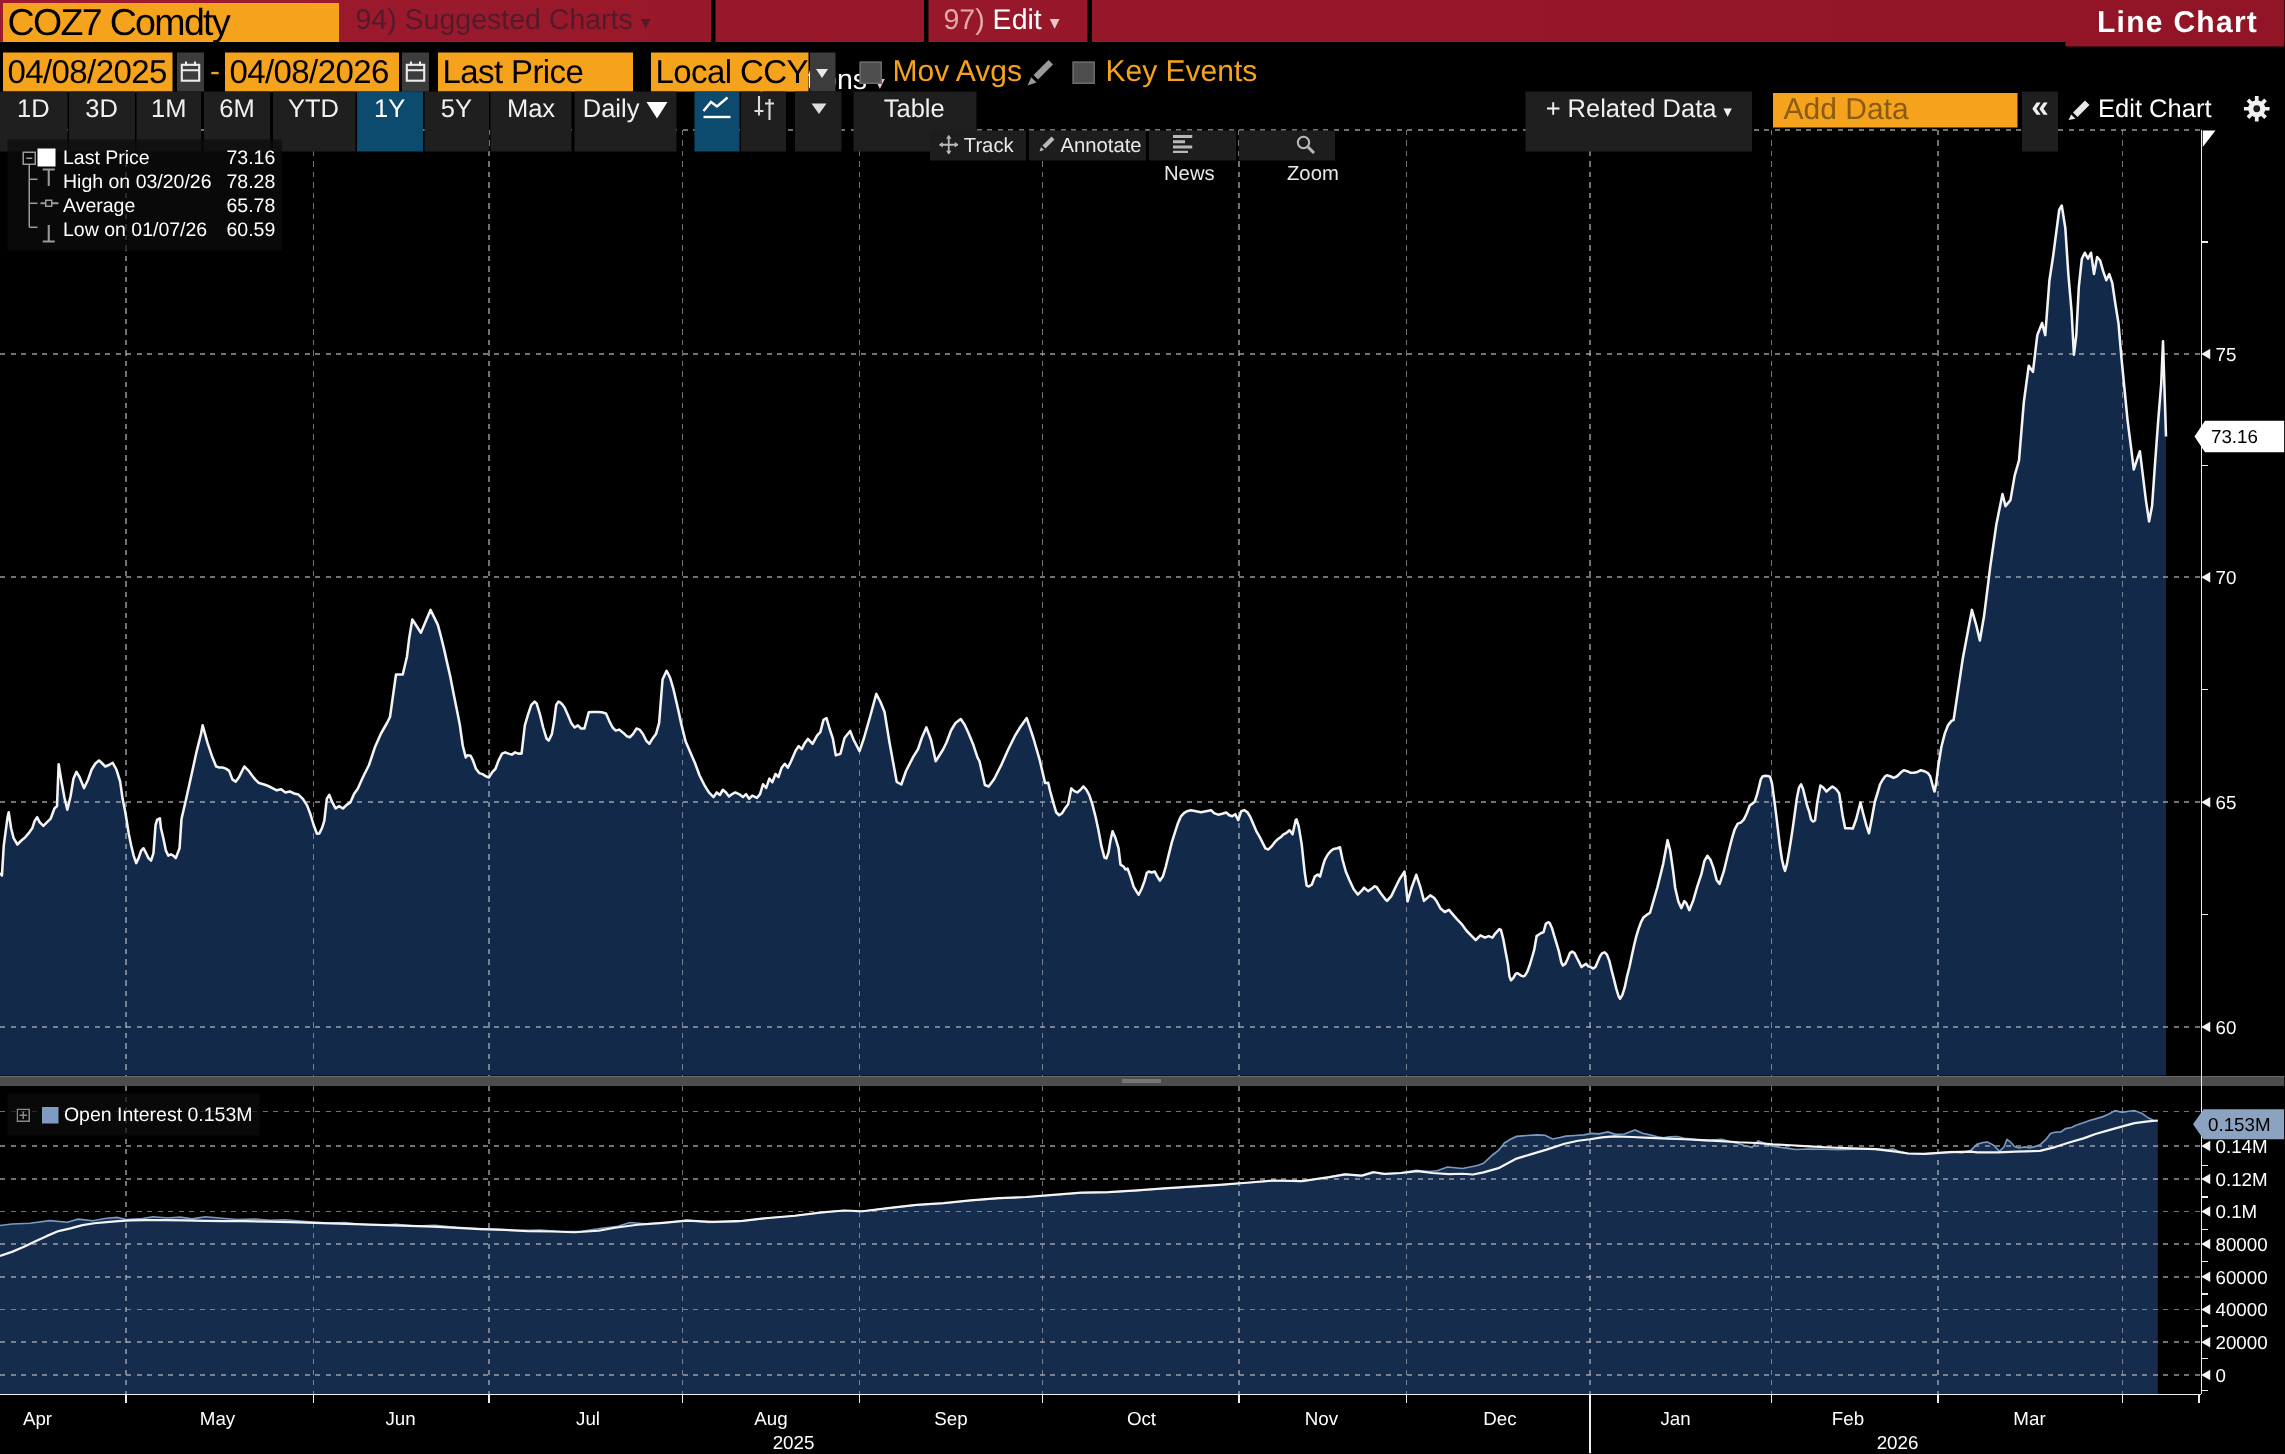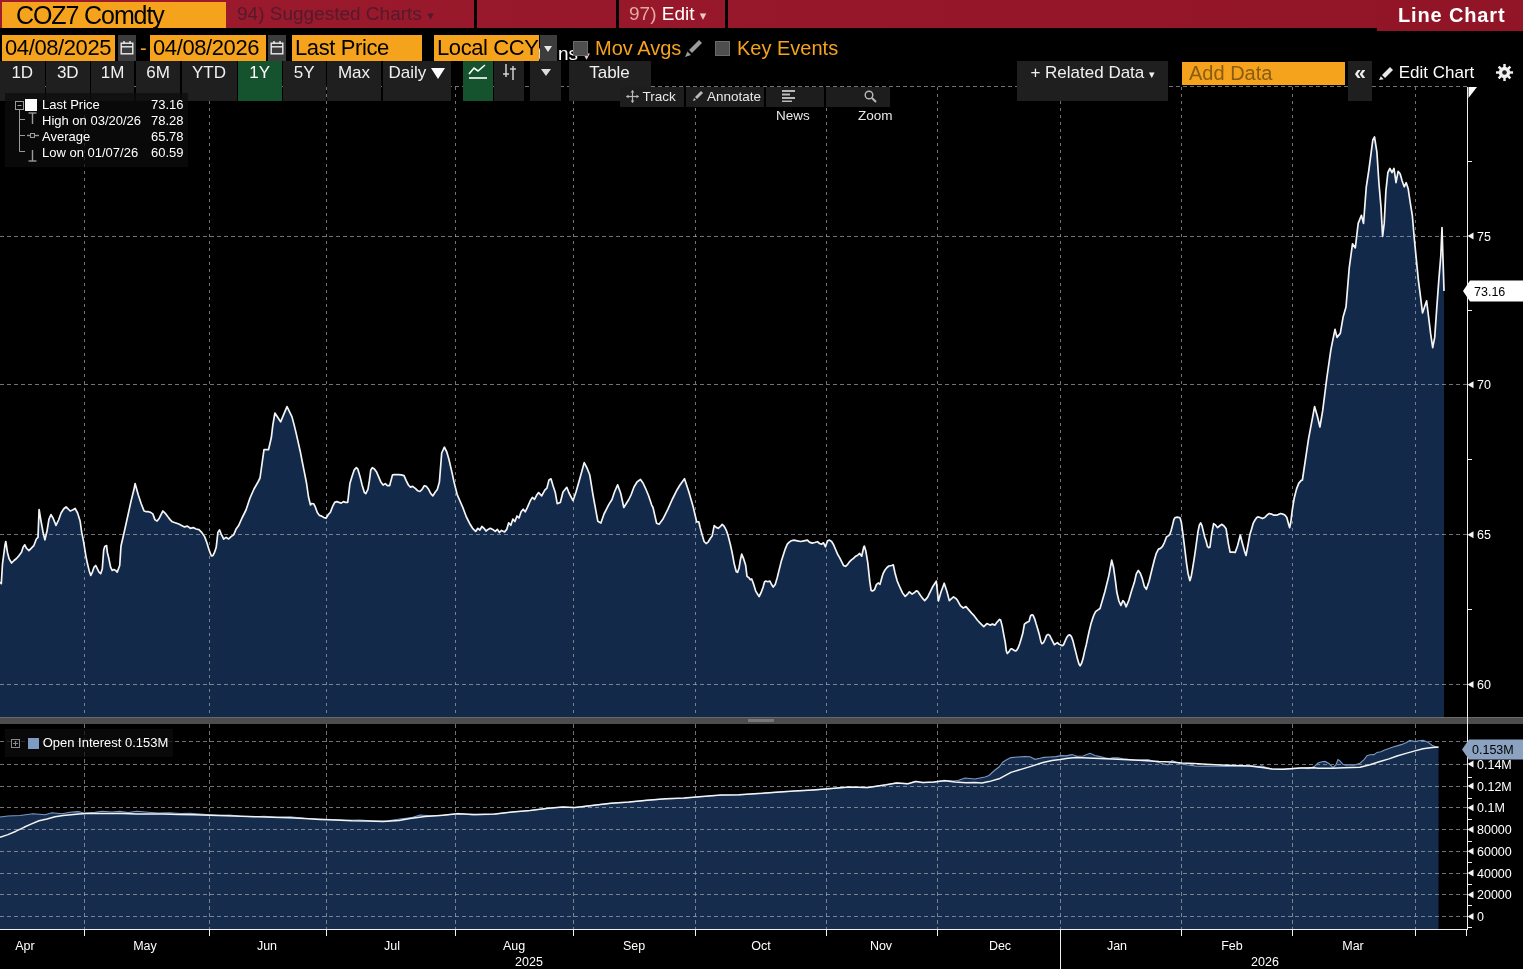--- a/index.html
+++ b/index.html
@@ -4,30 +4,30 @@
 * { margin:0; padding:0; box-sizing:border-box; }
 html,body { width:1523px; height:969px; background:#000; overflow:hidden; }
 body { font-family:"Liberation Sans", sans-serif; }
 #page { position:relative; width:1523px; height:969px; background:#000; }
 .abs { position:absolute; }
 .amber { background:#f5a21d; color:#000; }
 
 #topbar { left:0; top:0; width:1523px; height:28px; background:linear-gradient(90deg,#9c1b2e,#961729 55%,#911527); }
 #lctab { left:1377px; top:0; width:146px; height:31px; background:#911527; }
 .menutxt { font-size:19px; line-height:28px; white-space:nowrap; }
-#secbox { left:2px; top:2px; width:224px; height:26px; font-size:25px; line-height:26px; padding-left:14px; letter-spacing:-1.1px; }
+#secbox { left:2px; top:2px; width:224px; height:26px; font-size:25px; line-height:26px; padding-left:3px; letter-spacing:-1.1px; }
 .vsep { top:0; width:3px; height:28px; background:#000; }
 
 .fld { top:35px; height:26px; font-size:22px; line-height:25px; padding-left:3px; white-space:nowrap; letter-spacing:-0.4px; }
 .calbtn { top:35px; width:18px; height:26px; background:#3c3c3c; }
 .chk { top:41px; width:15px; height:15px; background:#4e4e4e; border:1px solid #6a6a6a; }
 .ambertxt { color:#f5a21d; font-size:20px; line-height:26px; top:35px; white-space:nowrap; }
 
 .tb { top:61px; height:40px; background:#1f1f1f; color:#f0f0f0; font-size:17px; line-height:23px; text-align:center; }
-.tbblue { background:#14532d; color:#fff; }
+.tbblue { background:#0c4a6e; color:#fff; }
 
 .cbtn { top:87px; height:20px; background:#1d1d1d; color:#e8e8e8; font-size:13.5px; line-height:19px; }
 </style></head>
 <body>
 <div id="page">
 <svg width="1523" height="969" viewBox="0 0 1523 969" style="position:absolute;left:0;top:0" shape-rendering="crispEdges">
 <g shape-rendering="auto">
 <polygon points="0,582 1.3,583.6 2.5,563.8 5,545 5.8,541.5 7.4,552.2 9.1,558.8 11.6,563 14,560.5 16.5,558.5 19,555.6 21.5,552.2 23.1,547.3 24.8,544.8 26.4,548.1 28.9,550.6 31.4,548.1 33.8,545.7 36.3,539 38,537.4 39.1,509.5 41,521 43,532 44.9,539.8 47,531 49,519 51,514.6 53,518 56,525.4 58.6,520 61.1,513 63.6,509 66,507 67.7,508.5 70.2,511 72.6,510 75.1,508.5 77.6,513 80.1,521 81.7,532.4 83.4,540.7 84.5,547.3 85.8,555.6 87.5,563.8 89.1,570.4 90.8,575.4 92.4,572.1 94.1,567.1 95.7,565.5 97.4,568.8 99,572.1 100.7,573.7 102.3,568.8 103.7,550 104.8,546.5 106.6,545.6 107.3,552.2 108.9,558.8 110.6,567.1 112.2,570.4 113.9,569.6 115.6,570.4 117.2,572.1 119.7,565.5 121,546 124,533 128,515 131.1,500.9 134,489.3 135.1,483.5 138.3,495.1 141.2,503.8 144.1,511 146.3,511.7 148.4,511.7 150.6,512.4 152.8,513.9 154.9,519.6 157.1,521.1 159.3,518.2 161.4,513.9 162.9,511 164.3,512.4 165.8,513.9 167.9,516.8 170.1,519.6 172.3,521.8 174.4,522.5 176.6,523.2 178.8,524 181.6,525.4 184.5,526.9 187.4,526.1 190.3,528.3 193.2,527.6 196.1,529 199,529.7 201.9,532.6 204.7,536.9 206.9,542.7 209.1,550 211.3,555.8 212.9,555.6 214.6,552.2 216.2,547.3 217.9,532.4 219.5,529.9 221.2,534.1 223.7,539 226.1,537.4 228.6,539 231.1,536.6 233.6,534.9 236.1,529.1 238.5,525.8 242,518 246,510 250,498 254,489 258,482 260,478 264,449.7 268.5,449.7 271.3,437.8 272.8,425.4 274.9,413 280.6,421.8 287,406.6 291.9,416.6 294,424.4 296,432.6 298.1,441.9 300.2,451.2 302.2,461.5 304.3,471.8 306.5,483 308.5,497 310.5,505 311.6,503.5 313.7,503.8 315.2,506.7 317.3,512.5 319.5,515.4 321.7,516.1 323.8,517.5 326,518.3 328.2,514.7 330.3,512.5 332.5,506.7 334.7,502.4 336.8,501.6 339,502.4 341.2,503.1 343.4,501.6 345.5,502.4 347.7,502.4 349.9,483.6 352,476.4 354.2,469.9 356.4,467.7 357.8,469.1 360,476.4 362.1,485 364.3,492.3 365.8,493.7 367.9,489.4 369.4,480.7 370.8,469.9 372.3,467.7 373.7,468.4 375.1,469.9 376.6,472.1 378.8,477.1 380.9,482.1 383.1,485 385.3,483.6 387.4,485.7 389.6,485.7 392.5,474.9 394.7,474.6 398.3,474.6 401.2,474.9 404,475.6 406.2,480.7 408.4,485 410.5,487.1 412.7,486.4 415.6,488.6 417.8,490.8 419.9,491.5 422.1,489.3 424.3,485.7 426.4,486.4 428.6,489.3 430.8,493.7 432.9,495.9 435.1,492.3 437.3,489.4 439.4,482.1 441.7,453 444.4,447.2 446.8,452 448.9,459.2 452,472.6 454,481.9 457.1,494.3 460.2,501.5 463.3,508.7 466.4,517 469.5,523.2 472.6,528.3 475.7,531.4 477.8,528.3 479.9,530 481.9,526.5 484,528.3 486,531 488.1,529.4 490.2,528.3 493.3,529.8 495.3,531.4 497.4,529.4 499.4,532.5 501.5,530.4 504.6,531.9 506.7,529.4 508.7,522.8 510.8,525.3 512.9,519.1 514.9,521.5 517,516 519,518 521.1,511.8 523.2,509.2 525.2,511.8 527.3,507.7 530.4,500.5 532.4,497.4 534.5,499.4 536.6,495.3 538.6,492.6 541.7,495.9 544.8,490.2 546.9,488.1 549,479.9 551,478.8 553.1,486 555.2,492.2 557.2,503.6 560.3,502.5 563,492 566.8,487.3 569,493 573,500.7 576,492 580,478 584.2,462.6 587,468 589.7,474.7 593,495 597.8,521.2 600.9,523 604,514 608.9,504.4 612,499.5 614.5,492 617.6,484.9 620.7,493.3 623.8,507.5 626,504 628.8,499.5 631,495 634,487 637,482 640.5,479.4 643,483 645.5,488.3 648.6,495.8 651.7,505.1 653,507.5 656.6,523.3 659.1,524.3 662.8,519.3 667.8,509.4 672.2,499.5 676.5,490.8 680,485 684.5,478.7 688.9,492 693.2,506.9 696.7,522 698.8,521.8 700.1,527.4 702.1,534.8 704.1,541.5 706.1,543.5 708.1,542.1 710.1,538.8 712.1,536.1 714.2,525.6 716.2,527.4 718.2,528.3 720.2,526.7 722.2,524.3 724.2,526.4 726.2,530.1 728.2,536.1 730.3,544.2 732.3,553.5 734.3,564.3 736.3,571.7 737.6,572.3 739,568.3 740.3,560.3 741.7,554.2 743.7,558.9 745.7,565.6 747,576.4 749,577.7 750.4,579.7 751.7,579 753.7,584.4 755.7,591.1 757.8,594.5 759.1,596.5 761.1,592.5 763.1,587.1 764.5,582 765.8,581 767.8,581.7 769.8,581 771.2,583.7 773.2,587.1 775.2,584.4 777.2,577.7 779.2,569.6 781.2,561.6 783.3,554.9 785.3,548.8 787.3,544.2 789.3,542.1 791.3,540.8 794,540.1 797.3,540.8 800.7,541.5 804,540.8 807.4,540.1 809.4,542.1 812.1,543.1 814.8,542.5 817.5,541.7 819.5,543.5 821.5,544.2 823.5,542.8 825.5,546.8 827.5,540.8 829.5,540.1 831.6,541.5 833.6,544.8 835.6,549.5 837.6,554.2 839.6,557.6 841.6,561.6 843.6,565.6 845.6,566.3 847.7,564.3 849.7,561.6 851.7,559.6 853.7,558.2 855.7,556.2 857.7,555.2 859.7,553.5 861.7,556.2 863.8,546.8 864.4,546.2 865.8,550.9 867.8,562.9 869.8,581.7 871.1,590.4 872.5,591 874.5,589.8 876.5,584.4 878.5,583 880,584.4 882,577 883.2,573.3 885,570 887,567.5 889,566 891.7,565.5 893.3,564.8 895,573 897.2,581 899.6,586.7 902.4,592.7 905.2,596.4 908,593.6 909.4,591.8 912.1,594.1 914.9,592.2 916.3,590.9 917.7,591.3 920.5,595.5 923.3,599.2 924.7,600.6 927.5,597.4 930.2,591.8 933,586.2 936.3,581.1 938.4,600.9 941,592 944.2,583.2 947,591.8 949.3,600.6 953.5,596.9 956.2,598.7 957.6,600.6 960.4,605.7 963.2,608 966,606.6 968.8,609.9 971.6,613.1 974.3,615.9 977.7,620.5 980.7,623.6 983.8,626.7 986.9,623.6 990,625.1 992.4,624.1 995,625.1 996.5,622.8 999.6,619.4 1000.6,619.9 1002.2,626.1 1003.7,634.4 1005.3,642.6 1006.3,650.9 1007.3,653.5 1008.9,651.9 1010.4,649.3 1011.5,648.8 1012.5,649.3 1014.1,650.4 1015.6,650.9 1016.6,650.4 1018.2,647.8 1019.7,643.7 1021.3,638.5 1022.8,633.3 1024.4,624.1 1025.9,623 1027.5,622 1029,621.5 1030.6,615.8 1032.1,614.8 1033.1,615.3 1034.7,618.9 1036.2,624.1 1037.8,629.2 1039.3,634.4 1040.9,641.6 1041.9,643.7 1043.5,642.6 1045,639.5 1046.6,635.4 1048.1,634.4 1049.7,635.4 1051.2,638.5 1052.8,641.6 1054.3,644.7 1055.8,643.6 1057.4,642.6 1058.9,644.2 1060.5,644.7 1062.2,645.7 1063.6,644.7 1065.1,641.1 1066.7,637.5 1068.2,635.4 1069.8,634.9 1071.3,636.4 1072.9,640.6 1074.4,646.8 1076,652.9 1077.5,659.1 1079.1,664.3 1080.1,665.8 1081.6,663.3 1083.2,658.1 1084.7,650.9 1086.3,644.7 1087.8,637.5 1089.4,630.2 1090.9,624.1 1092.5,618.9 1094,614.8 1095.6,611.7 1097.6,610.1 1100,608.5 1104.8,592 1108.8,575.9 1111.7,560.1 1113.5,567.2 1115.5,581.3 1116.8,592 1118.9,601 1120.9,605.4 1122.9,600.7 1124.2,602.1 1126.2,606.8 1128.9,600.1 1131.6,590.7 1134.3,582.6 1136.3,573.9 1138.3,570.5 1140.3,573.2 1142.3,578.6 1144.4,586.6 1146.4,589.3 1149.1,581.3 1151.7,570.5 1154.4,559.8 1156.4,553.1 1158.5,549.1 1160.5,548.4 1162.5,546.4 1164.5,542.3 1166.5,537 1168.5,535.6 1169.9,534.3 1171.2,530.3 1172.6,524.9 1173.9,519.5 1175.2,517.5 1177.2,517.2 1179.3,517.5 1180.2,518.2 1181.3,522.2 1182.6,531.6 1184,542.3 1185.3,553.1 1186.6,563.8 1188,573.2 1189.3,578.6 1190,580.6 1191.3,575.9 1192.7,567.8 1194,559.8 1195.4,550.4 1196.7,541 1198,531.6 1199.4,524.9 1200.7,522.9 1202.1,526.2 1203.4,531.6 1204.7,537 1206.1,541 1207.4,546.4 1208.7,547.7 1210,547 1211.5,535 1213.6,523.7 1215.5,525 1217.6,527.7 1219.5,526 1221.6,524.3 1224,526 1226.1,528.8 1228.4,543.6 1230.1,552.1 1232.5,552.2 1235.2,552.4 1237.5,546 1240.3,535 1242.3,543 1244.3,550.4 1246,555.5 1248,545 1249.9,534.5 1251.6,529 1253.3,523.1 1255,520 1256.8,517.5 1257.9,516.9 1260.2,517.5 1262.4,518.6 1264.7,517.5 1267,515.2 1269.2,513.5 1271.5,514.1 1273.8,515.2 1276,515.2 1278.3,514.6 1280.6,513.5 1282.8,514.1 1285.1,515.2 1286.8,517.5 1288,522 1289.1,526 1289.7,527.7 1290.8,522 1292.2,510.6 1294.2,498.2 1296.5,489.1 1298.7,483.4 1301,480.6 1302.4,480 1308.5,439.2 1314.6,406.6 1317.5,416.8 1319.9,427 1322.7,410.7 1326.8,378.1 1330.9,349.6 1335,329.3 1337,337.4 1340.3,333.4 1343.1,317.1 1346,307 1349.2,268.2 1352.5,243.8 1355.3,247.9 1358.2,223.4 1361.4,215.3 1363.5,223.4 1366.3,186.8 1368.8,170.5 1370.4,158.3 1372.8,140 1374.5,137 1376.9,152.2 1378.9,182.7 1381,207.1 1382.6,236.5 1384.2,223.4 1385.9,190.9 1387.9,172.5 1389.9,168.5 1392,172.5 1394,168.5 1396,182.7 1398.1,171.3 1400.1,173.7 1402.1,180.7 1404.2,186.8 1406.2,182.7 1408.2,188.8 1410.3,203 1412.3,215.3 1414.4,239.7 1416.4,260.1 1418.4,280.4 1420.5,296.7 1422.5,313 1424.5,306.9 1426.6,300.8 1428.6,317.1 1430.6,333.4 1432.7,347.6 1434.7,337.4 1436.7,308.9 1438.8,280.4 1440.8,256 1442,227.5 1444,291 1444,717 0,717" fill="#12294a"></polygon>
 <polygon points="0,817 8,816 20,815.5 33,813.8 45,814.8 52,812.8 62,813.8 70,812.3 78,811.6 84,813 95,812.4 102,811.2 112,812 120,811.4 128,812.6 137,811.2 148,812.2 158,813 170,812.8 180,813.5 190,813.2 200,814.1 210,814.8 220,815.3 230,815 240,816.2 252,816.8 264,816.2 277,817.3 290,816.9 304,818.2 318,819 332,819.6 346,820.3 360,820.1 374,821 388,820.9 400,819 412,817.5 420,815 430,815.8 444,815.2 458,813.4 472,815 492,814.4 510,812.2 528,810.7 547,808.5 562,807 573,807.8 591,805.6 610,803.4 628,802.3 646,800.4 665,798.9 683,798.2 701,796.8 720,795.3 738,794.9 757,793.8 775,792.4 793,791.3 812,790.1 830,788.7 848,787.2 867,787.6 885,785 896,782.8 907,783.9 915,781.3 922,782.8 933,782.1 944,780.2 953,781 958,780.5 965,778 975,779 985,777 989,775.5 995,770 999,767 1003,762 1007,759.5 1011,757.6 1018,757 1025,756.6 1030,756.8 1035,759.3 1040,758.3 1044,757.4 1050,757 1056,756.6 1061,755.6 1066,755.9 1072,754.6 1077,756.2 1083,756 1090,753.3 1095,755.5 1100,756.6 1105,757.8 1109,758.5 1113,757.9 1118,757.7 1123,758.8 1128,759.4 1133,760.1 1138,760.4 1143,759.9 1148,759.6 1153,761 1158,762.2 1163,763.7 1168,764.9 1172,760.6 1177,762.4 1181,763.9 1186,764.8 1191,765.4 1197,766.3 1206,766 1216,766.2 1226,766.5 1236,766.2 1246,765.9 1252,765.9 1258,766.6 1262,765.9 1266,767.6 1272,768.9 1283,769.2 1292,768.6 1301,767.8 1308,768.6 1314,766.8 1318,762.9 1322,761.7 1325,761.4 1329,763.4 1333,767.6 1336,764.6 1338,759.6 1340,761 1343,764.3 1346,765.3 1350,764.6 1353,765.3 1356,764.6 1360,763.2 1364,759.6 1367,755.7 1370,754.8 1374,754.6 1377,752.4 1381,751.7 1384,750.2 1389,748.5 1393,747 1397,745.9 1402,744.4 1406,742.7 1410,740.4 1415,741.6 1419,740.8 1423,740.4 1428,742.3 1432,745.2 1436,747 1438.5,747.5 1438.5,929.5 0,929.5" fill="#152c4c"></polygon>
 </g>

